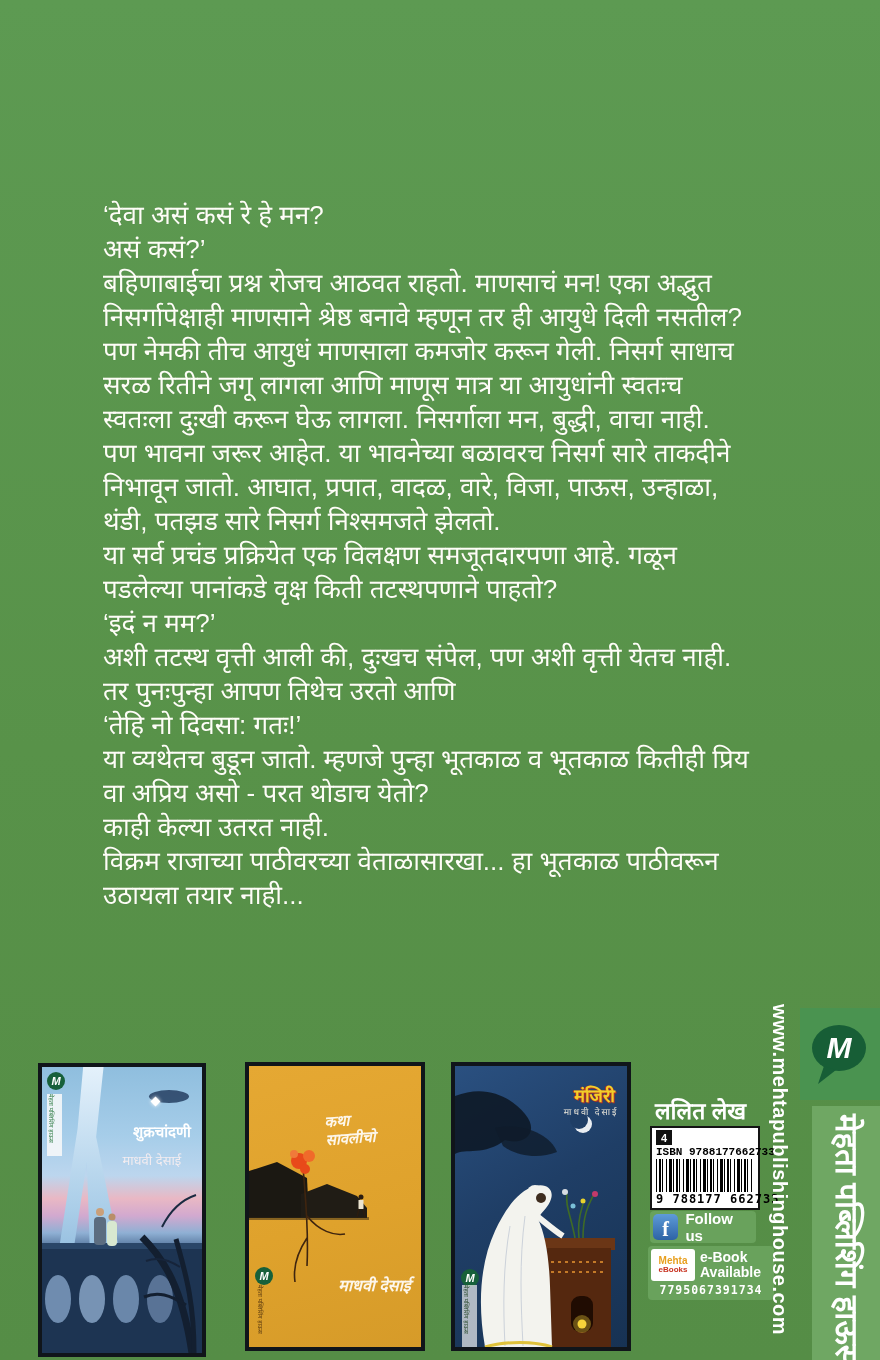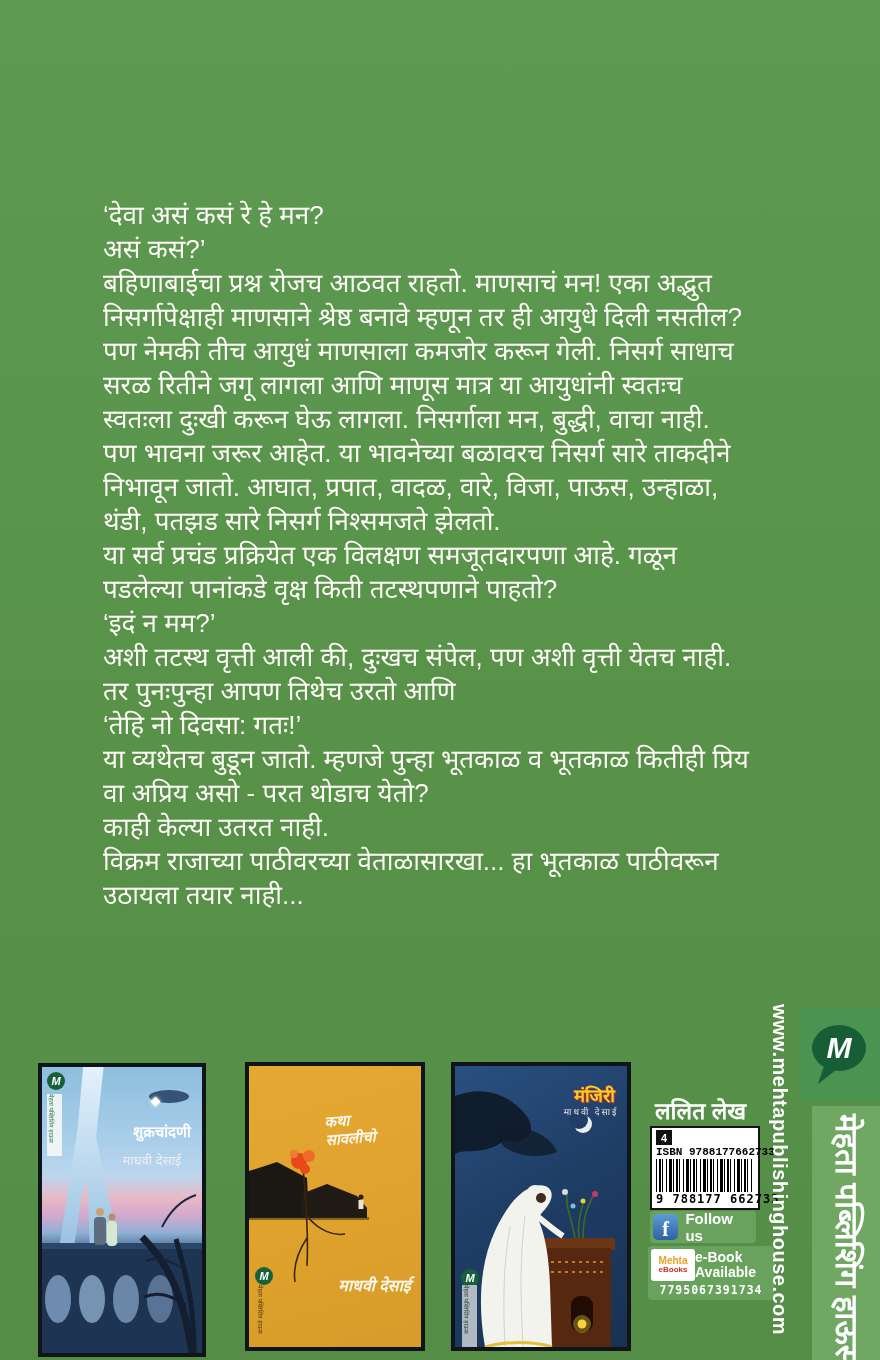--- a/index.html
+++ b/index.html
@@ -56,21 +56,21 @@
   .isbn-bottom{font-family:"DejaVu Sans Mono","Liberation Mono",monospace;font-size:12px;
           font-weight:700;color:#000;text-align:center;letter-spacing:1px;white-space:nowrap;}
   .follow-badge{position:absolute;left:650px;top:1211px;width:106px;height:32px;background:#69a25c;
           border-radius:4px;display:flex;align-items:center;gap:7px;padding:0 3px;box-sizing:border-box;}
   .fb-icon{width:26px;height:26px;border-radius:5px;background:linear-gradient(180deg,#5e9bd8,#2d63a5);
           color:#fff;font-size:20px;font-weight:700;font-family:"Liberation Serif","DejaVu Serif",serif;
           display:flex;align-items:flex-end;justify-content:center;line-height:1;padding-bottom:1px;box-sizing:border-box;}
   .follow-label{color:#fff;font-size:15px;font-weight:700;}
   .ebook-badge{position:absolute;left:648px;top:1246px;width:126px;background:#69a25c;
           border-radius:4px;padding:3px;box-sizing:border-box;}
-  .ebook-row{display:flex;align-items:center;}
+  .ebook-row{display:flex;align-items:center;gap:5px;}
   .ebook-logo{width:44px;height:32px;background:#fff;border-radius:3px;overflow:hidden;
           display:flex;flex-direction:column;align-items:center;justify-content:center;line-height:1;}
   .ebook-logo .l1{font-size:10px;font-weight:800;color:#e8a020;}
   .ebook-logo .l2{font-size:8px;font-weight:800;color:#c83220;}
   .ebook-label{color:#fff;font-size:14px;font-weight:700;line-height:15px;}
   .ebook-num{color:#fff;font-size:11.5px;font-weight:700;text-align:center;letter-spacing:1px;
           padding-top:2px;font-family:"DejaVu Sans Mono","Liberation Mono",monospace;}
   
   .url-vertical{position:absolute;left:791px;top:1004px;width:300px;height:26px;
           transform:rotate(90deg);transform-origin:0 0;color:#fff;font-size:20px;

